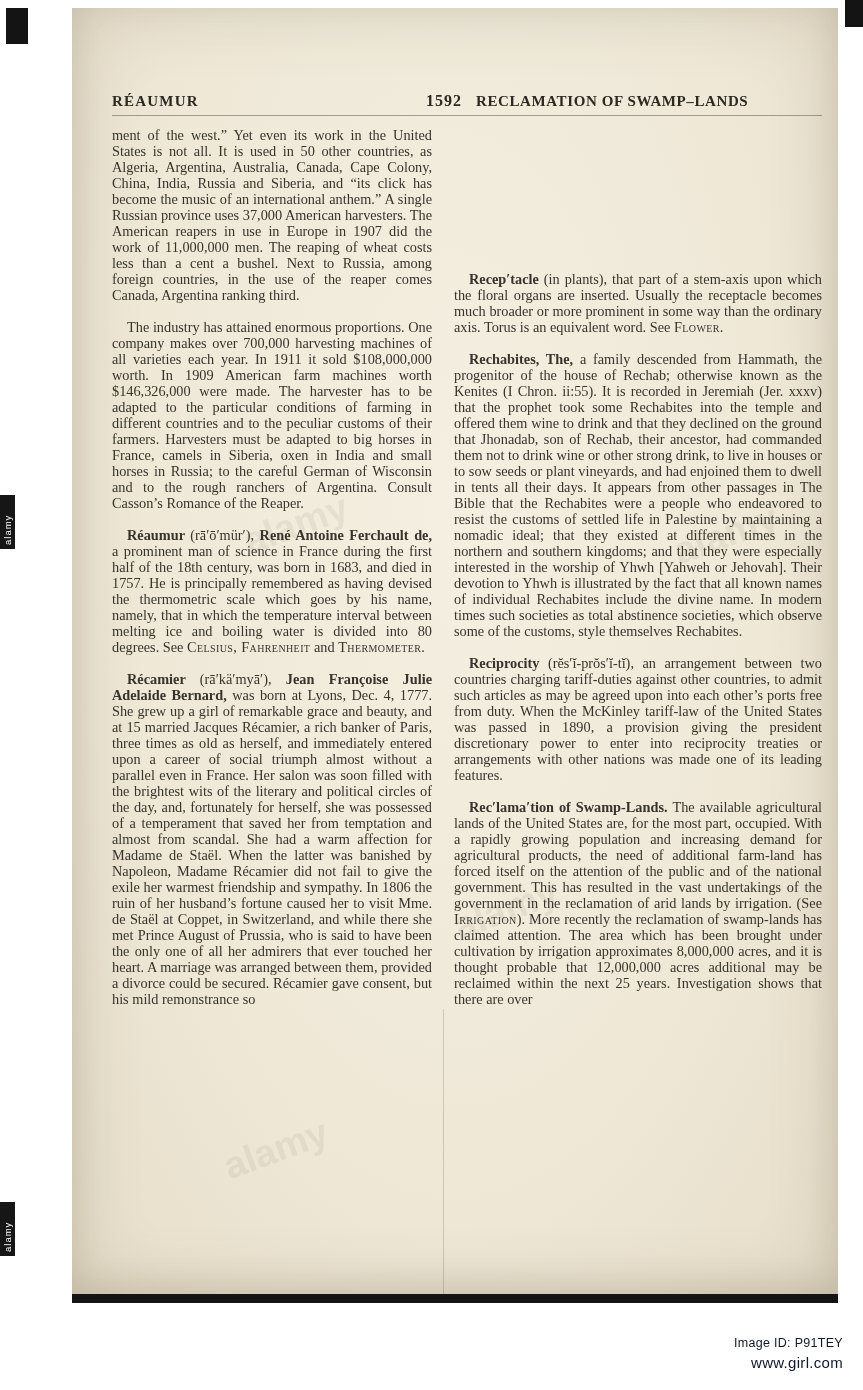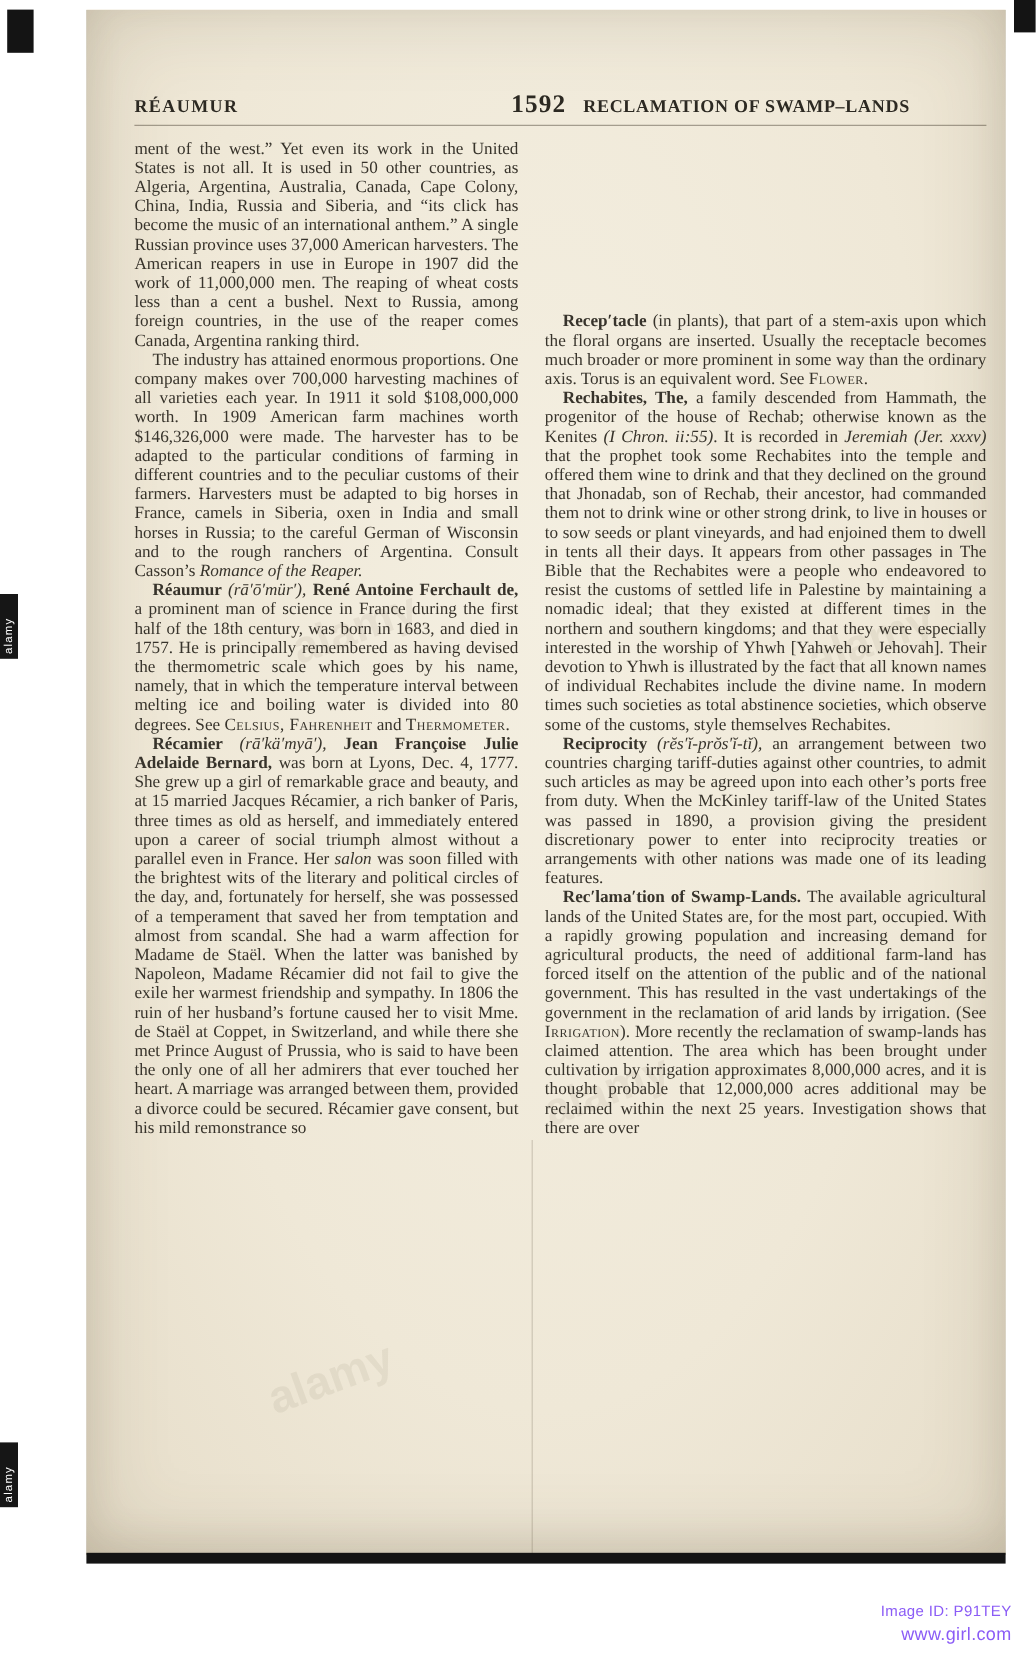--- a/index.html
+++ b/index.html
@@ -11,48 +11,48 @@
     overflow:hidden;
   }
 
   
   .scan-page {
     position:absolute; left:72px; top:8px; width:766px; height:1288px;
     background: radial-gradient(ellipse at 50% 38%, #f4efe1 0%, #efe8d7 60%, #e6ddc9 100%);
     box-shadow: inset 0 0 70px rgba(95,84,60,.20), inset 0 -12px 30px rgba(95,84,60,.12);
     overflow:hidden;
   }
-  .page-inner { position:absolute; left:40px; top:66px; width:710px; }
+  .page-inner { position:absolute; left:40px; top:84px; width:710px; }
 
   
   .header {
     display:flex; align-items:baseline;
     font-weight:bold; color:#2c2922;
     border-bottom:1px solid rgba(70,62,48,.45);
     padding-bottom:5px;
   }
   .h-left  { font-size:15px; letter-spacing:1.2px; width:300px; }
-  .h-num   { font-size:21px; padding:0 14px; letter-spacing:1px;text-align:right; }
+  .h-num   { font-size:16px; padding:0 14px; letter-spacing:1px;text-align:right; }
   .h-right { font-size:15px; letter-spacing:.6px; flex:1; white-space:nowrap; }
 
   
   .cols { display:flex; margin-top:11px; color:#37332b;align-items:flex-end; }
   .col  { text-align:justify; font-size:14.3px; line-height:16px; hyphens:auto; }
   .col-left  { width:320px; }
   .col-right { width:368px; }
   .col-gap   { width:22px; position:relative; flex:0 0 22px; }
   .col-gap::after {
     content:""; position:absolute; left:50%; top:2px; height:1062px; width:1px;
     background:rgba(80,72,56,.22);
   }
   p.para { margin:0; }
-  p.para.indent { text-indent:15px; }
+  p.para.indent { text-indent:15px;margin-top:16px; }
   .seg-plain { }
   .seg-bold { font-weight:bold; }
-  .seg-italic { font-style:italic; }
+  .seg-italic { }
   .seg-smallcaps { font-variant:small-caps; letter-spacing:.4px; }
 
   
   .scan-mark { position:absolute; background:#141414; }
   .mark-top-left  { left:6px;  top:8px;   width:22px; height:36px; }
   .mark-top-right { right:0;   top:0;     width:18px; height:27px; }
   .bottom-bar     { left:72px; top:1294px; width:766px; height:9px; }
 
   .side-tab {
     position:absolute; left:0; width:15px; height:54px; background:#161616;
@@ -74,21 +74,21 @@
     transform:rotate(-20deg);
     pointer-events:none;
   }
   .wm-1 { left:170px; top:495px; }
   .wm-2 { left:600px; top:505px; }
   .wm-3 { left:380px; top:880px; }
   .wm-4 { left:150px; top:1120px; }
 
   .credit {
     position:absolute; right:20px; top:1336px; text-align:right;
-    font-family:"Liberation Sans", sans-serif; color:#8b5cf6;
+    font-family:"Liberation Sans", sans-serif; color:#0f172a;
   }
   .credit .cid { font-size:12.5px; letter-spacing:.3px; }
   .credit .curl { font-size:15px; margin-top:4px; letter-spacing:.3px; }
 </style>
 </head>
 <body>
 
 <div class="scan-page">
 
   <div class="ghost-wm wm-1">alamy</div>

